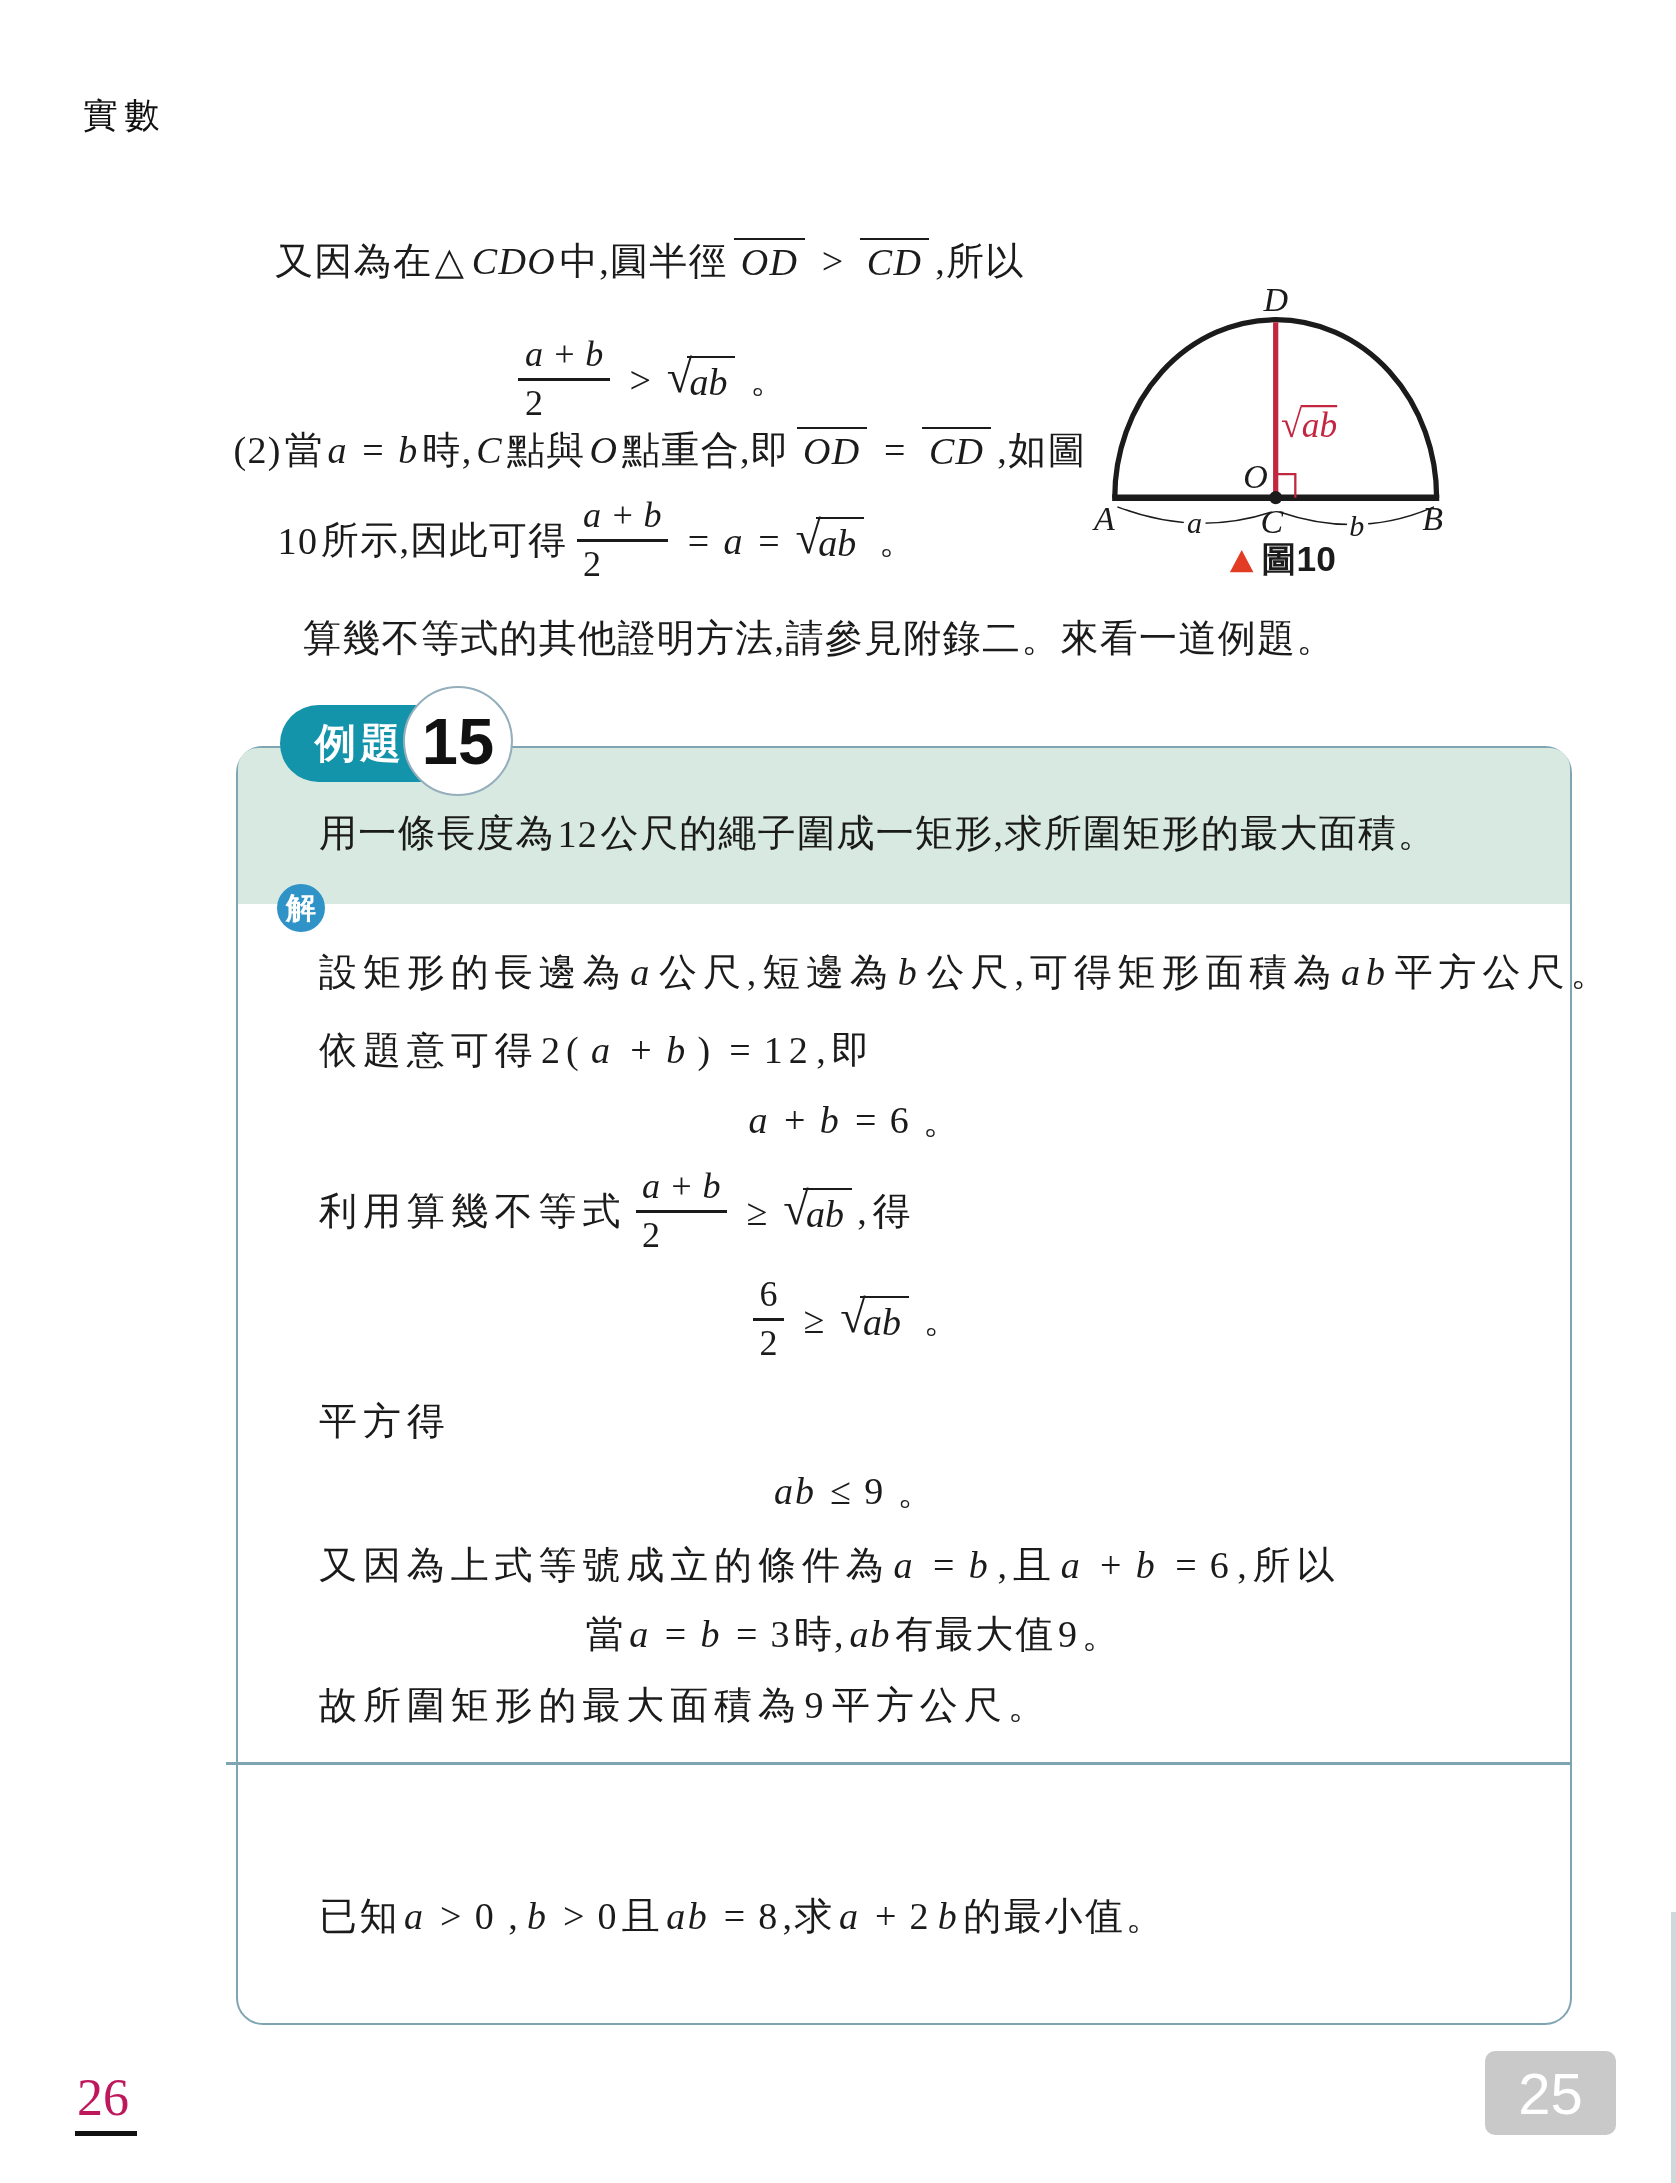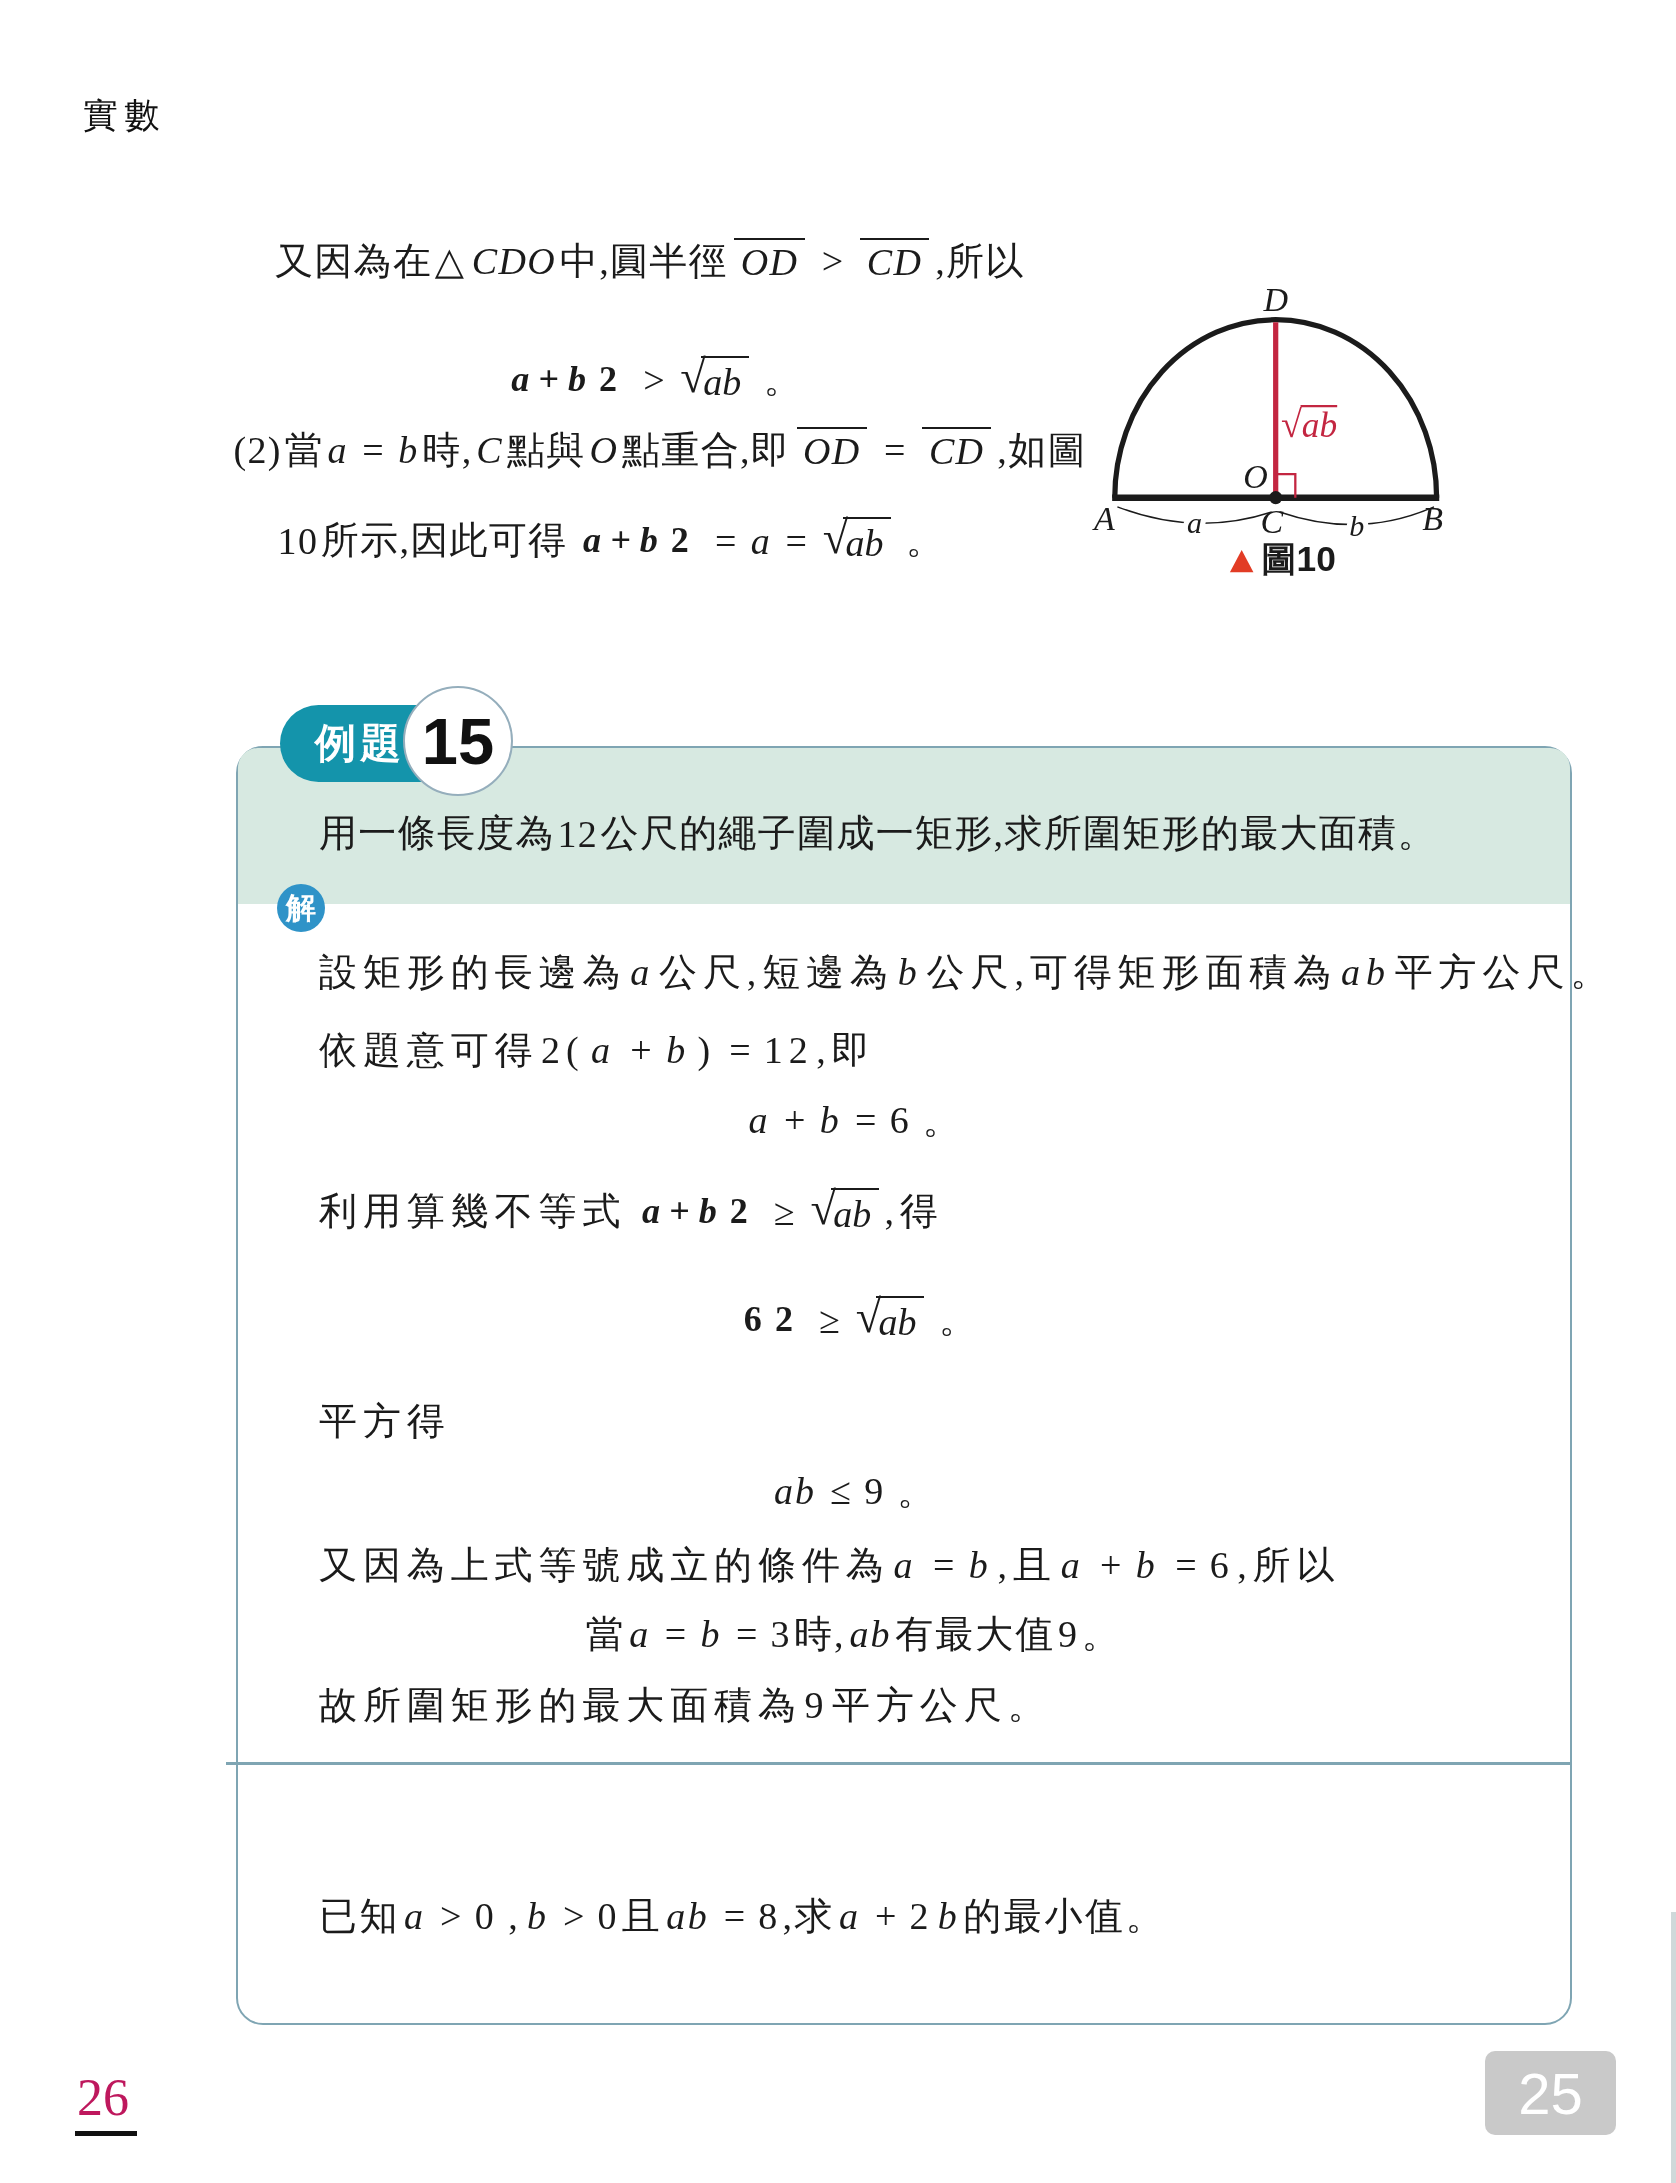--- a/index.html
+++ b/index.html
@@ -8,22 +8,22 @@
   
   .row{position:absolute;display:flex;align-items:center;font-size:38px;letter-spacing:1.3px;white-space:nowrap;}
   .tx{font-family:"Liberation Serif","DejaVu Serif",serif;}
   .vr{font-family:"Liberation Serif",serif;font-style:italic;margin:0 3.9px;}
   .nm{font-family:"Liberation Serif",serif;margin:0 2.6px;}
   .op{font-family:"Liberation Serif",serif;margin:0 10.5px;letter-spacing:0;}
   .pn{margin-left:9.2px;}
   .ovl{display:inline-block;border-top:2.6px solid #1b1b1b;padding:1.3px 6.5px 0;margin:0 6.5px;
        font-family:"Liberation Serif",serif;font-style:italic;line-height:1.1;}
   
-  .frac{display:inline-flex;flex-direction:row;align-items:flex-start;margin:0 9.2px;
-        font-family:"Liberation Serif",serif;line-height:1.05;letter-spacing:0;font-weight:bold;}
+  .frac{display:inline-flex;flex-direction:column;align-items:flex-start;margin:0 9.2px;
+        font-family:"Liberation Serif",serif;line-height:1.05;letter-spacing:0;}
   .fn,.fd{font-size:0.95em;padding:0 6.5px;}
   .fbar{height:2.6px;background:#1b1b1b;align-self:stretch;margin:4.6px 0;}
   .frac.it .fn{font-style:italic;}
   
   .rad{display:inline-flex;align-items:flex-start;margin:0 5.2px;font-family:"Liberation Serif",serif;letter-spacing:0;}
   .rsg{font-size:1.22em;line-height:0.92;}
   .rbd{border-top:2.6px solid #1b1b1b;font-style:italic;padding:2px 7.9px 0 2.6px;margin-left:-5.2px;}
   
   .chapter-header{position:absolute;left:83px;top:92px;font-size:35px;letter-spacing:6.5px;color:#111;}
   .intro1{left:275px;top:231px;height:60px;}
@@ -146,20 +146,23 @@
       </span>
       <span class="op">=</span>
       <span class="vr">a</span>
       <span class="op">=</span>
       <span class="rad">
         <span class="rsg">√</span>
         <span class="rbd">ab</span>
       </span>
       <span class="pn">。</span>
     </div>
+  <div class="row trans">
+      <span class="tx">算幾不等式的其他證明方法,請參見附錄二。來看一道例題。</span>
+    </div>
 
   <svg class="figure" viewBox="0 0 620 480">
     <path class="arc" d="M 62 348 A 246 272 0 0 1 554 348"></path>
     <line class="base" x1="58" y1="348" x2="558" y2="348"></line>
     <line class="redline" x1="308" y1="80" x2="308" y2="348"></line>
     <path class="ra" d="M 308 312 L 338 312 L 338 348"></path>
     <circle class="dot" cx="308" cy="348" r="10"></circle>
     <path class="brace" d="M 66 362 Q 186 408 302 370"></path>
     <path class="brace" d="M 314 370 Q 436 412 550 362"></path>
     <text class="lbl" x="308" y="62" text-anchor="middle">D</text>

